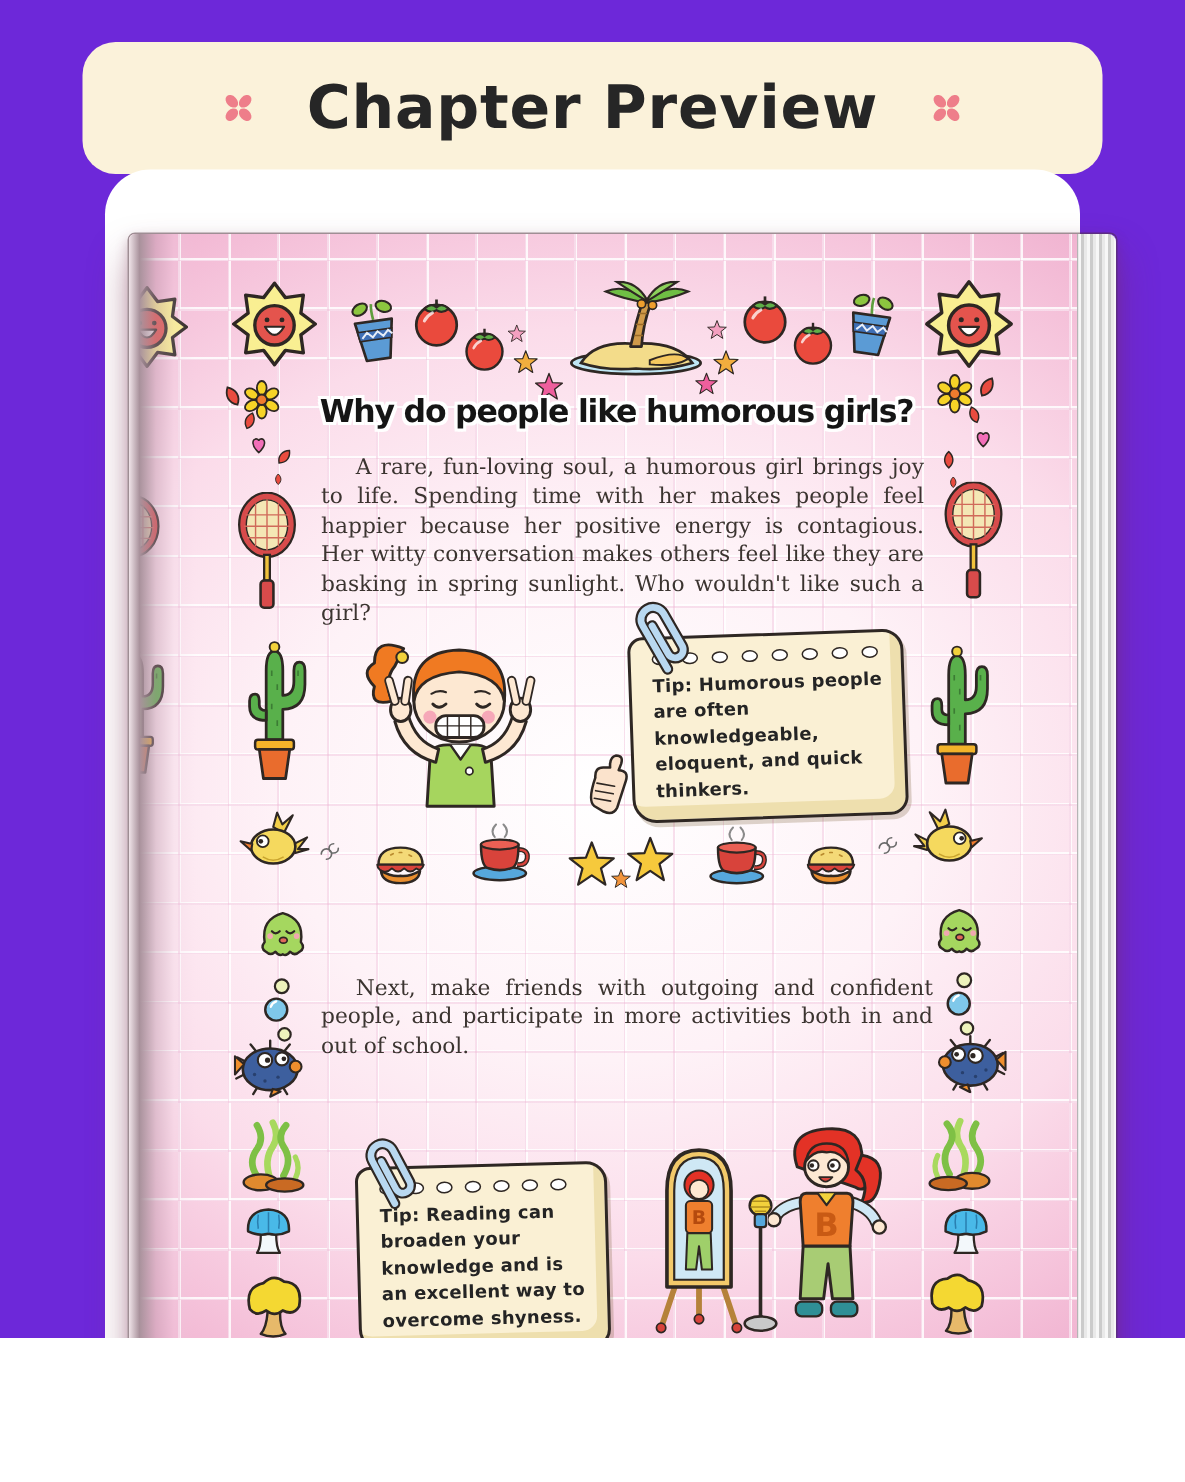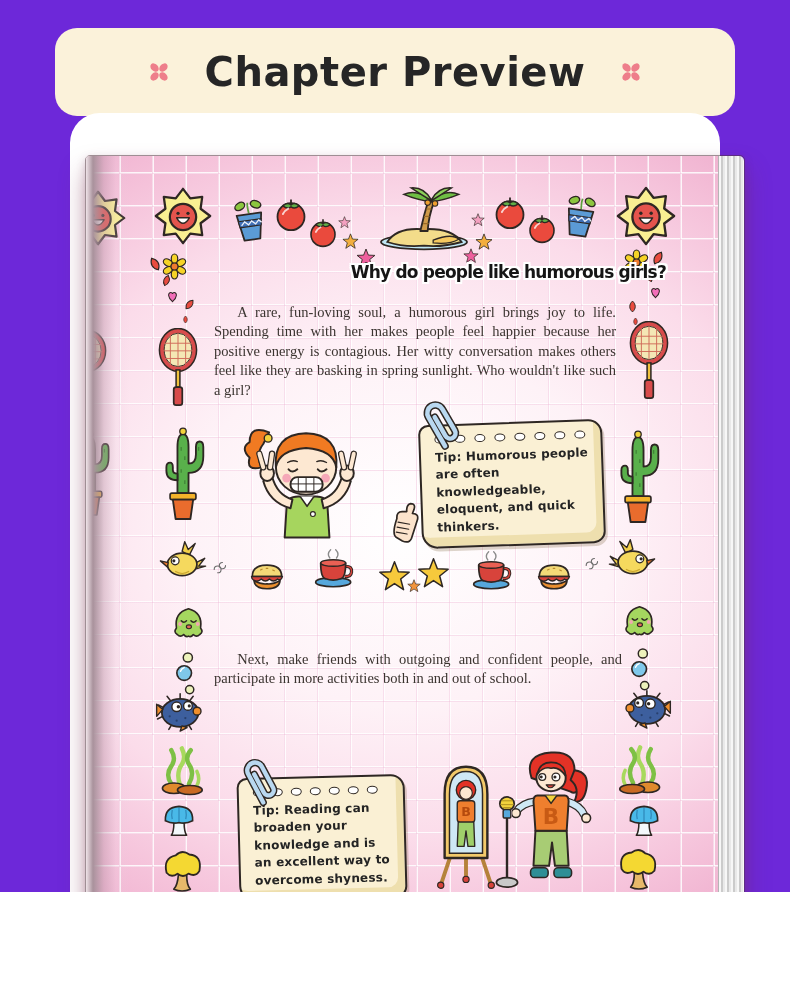--- a/index.html
+++ b/index.html
@@ -33,31 +33,31 @@
   }
   .spine { position:absolute; left:0; top:0; bottom:0; width:44px; z-index:6; pointer-events:none;
     background:linear-gradient(90deg, #efe3e8 0px, #a9929c 7px, rgba(185,150,168,0.40) 18px,
                rgba(230,205,220,0.18) 30px, rgba(255,255,255,0) 44px); }
   .stack { width:26px; border-left:1px solid #b5b5b5; border-radius:0 5px 5px 0;
     background:repeating-linear-gradient(90deg, #f7f7f7 0 2px, #cbcbcb 2px 4px, #e9e9e9 4px 6px); }
 
   .deco { position:absolute; z-index:2; }
 
   
-  .page-title { position:absolute; left:70px; width:510px; text-align:right; z-index:3;
-    font-family:"DejaVu Sans", sans-serif; font-weight:800; font-size:17px; letter-spacing:-0.8px;
+  .page-title { position:absolute; left:70px; width:510px; text-align:center; z-index:3;
+    font-family:"DejaVu Sans", sans-serif; font-weight:800; font-size:21px; letter-spacing:-0.8px;
     color:#151515; white-space:nowrap;
     text-shadow:-2px -2px 0 #fff, 2px -2px 0 #fff, -2px 2px 0 #fff, 2px 2px 0 #fff,
                 0 -2px 0 #fff, 0 2px 0 #fff, -2px 0 0 #fff, 2px 0 0 #fff; }
   .t1 { top:106px; } .t2 { top:450px; }
   .body-text { position:absolute; left:128px; width:402px; z-index:3;
     font-family:"DejaVu Serif", serif; font-size:14.5px; line-height:1.34; color:#3b3430;
     text-align:justify; }
   .b1 { top:147px; } .b2 { top:494px; width:408px; }
-  .body-text p { text-indent:1.6em;font-family:Liberation Serif, serif; }
+  .body-text p { text-indent:1.6em; }
 
   
   .note { position:absolute; z-index:4; background:#faf0d4; border:2.5px solid #2e2723;
           border-radius:10px 14px 12px 16px;
           box-shadow:inset -7px -9px 0 #eedfae, 2px 3px 0 rgba(120,90,50,0.25); }
   .note1 { left:334px; top:266px; width:184px; transform:rotate(-2deg); }
   .note2 { left:152px; top:620px; width:168px; transform:rotate(-1.5deg); }
   .holes { display:flex; gap:9px; margin:9px 12px 3px 14px; }
   .holes i { width:11px; height:8px; border:1.8px solid #2e2723; border-radius:50%; background:#fff; }
   .note2 .holes { gap:8px; }

